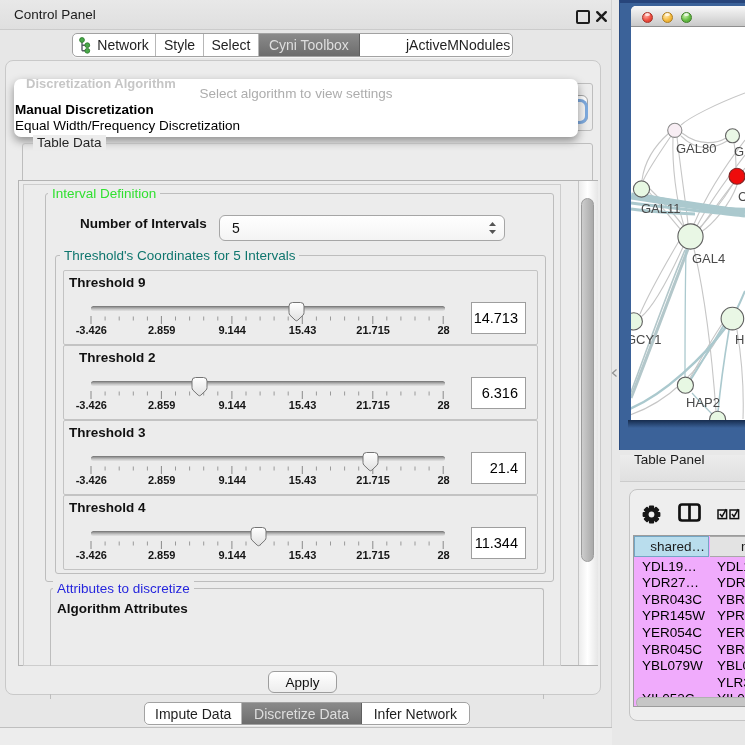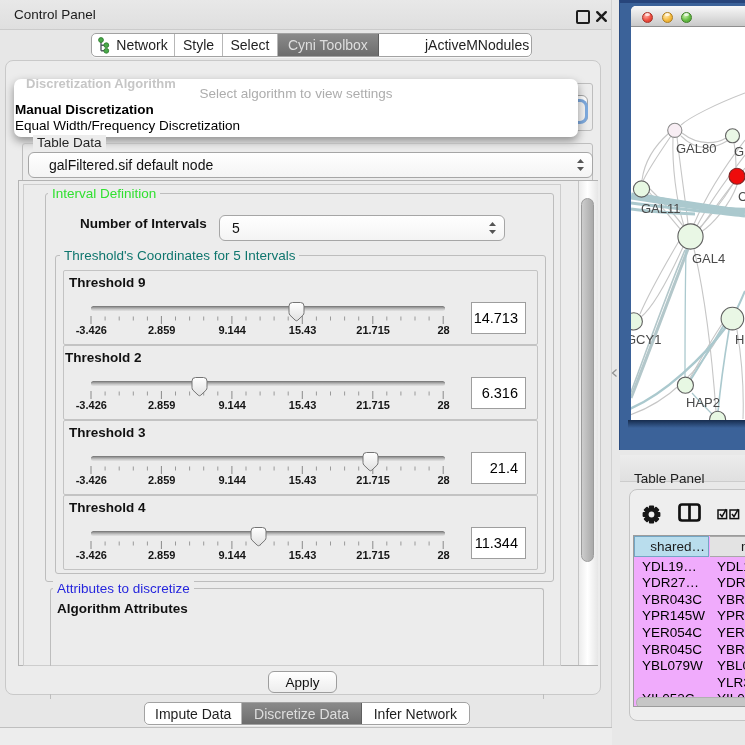--- a/index.html
+++ b/index.html
@@ -27,21 +27,21 @@
 <div class="abs" style="left:0;top:0;width:611px;height:727px;background:#e7e7e7;border-right:1px solid #d2d2d2;"></div>
 <div class="abs" style="left:0;top:727px;width:612px;height:18px;background:#ededed;border-top:1px solid #bfbfbf;"></div>
 
 <div class="abs" style="left:0;top:0;width:611px;height:29px;background:linear-gradient(#e8e8e8,#dfdfdf);border-bottom:1px solid #cbcbcb;"></div>
 <div class="lbl" style="left:14px;top:6.5px;font-size:13.5px;color:#1c1c1c;">Control Panel</div>
 <div class="abs" style="left:576px;top:10px;width:10px;height:10px;border:2px solid #1d1d1d;border-radius:2px;"></div>
 <svg class="abs" style="left:595px;top:10px;" width="13" height="13">
       <path d="M2.2,2.2 L10.8,10.8 M10.8,2.2 L2.2,10.8" stroke="#1d1d1d" stroke-width="2.4" stroke-linecap="round"></path>
     </svg>
 
-<div class="seg" style="left:91px;top:33px;width:439px;height:22px;">
+<div class="seg" style="left:72px;top:33px;width:439px;height:22px;">
   <div style="width:92px;"><svg width="12" height="17" style="margin-right:6px;" viewBox="0 0 12 17">
           <path d="M3,5 L3,13.8 M3,8.2 L6,8.2 M3,13.8 L6,13.8" stroke="#565c66" stroke-width="1.4" fill="none"></path>
           <circle cx="3" cy="3" r="2.4" fill="#4aaa4a" stroke="#2e7d2e" stroke-width="0.9"></circle>
           <circle cx="8.3" cy="8.2" r="2.4" fill="#4aaa4a" stroke="#2e7d2e" stroke-width="0.9"></circle>
           <circle cx="8.3" cy="13.8" r="2.4" fill="#4aaa4a" stroke="#2e7d2e" stroke-width="0.9"></circle>
         </svg>Network</div>
   <div style="width:53px;">Style</div>
   <div style="width:60px;">Select</div>
   <div class="sel" style="width:113px;">Cyni Toolbox</div>
   <div style="width:121px;padding-left:44px;">jActiveMNodules</div>
@@ -54,29 +54,20 @@
 <div class="abs" style="left:561px;top:99px;width:27px;height:25px;border:3px solid rgba(95,150,215,0.8);border-radius:8px;box-sizing:border-box;background:#f2f2f2;"></div>
 
 <div class="abs" style="left:14px;top:79px;width:564px;height:58px;background:#ffffff;border-radius:7px;box-shadow:0 4px 10px rgba(0,0,0,0.4);"></div>
 <div class="lbl" style="left:14px;top:86px;width:564px;text-align:center;font-size:13.5px;color:#adadad;">Select algorithm to view settings</div>
 <div class="lbl" style="left:26px;top:76px;font-size:13px;font-weight:bold;color:#c6c6c6;">Discretization Algorithm</div>
 <div class="lbl" style="left:15px;top:102px;font-size:13.5px;font-weight:bold;color:#000;">Manual Discretization</div>
 <div class="lbl" style="left:15px;top:117.5px;font-size:13.5px;color:#000;">Equal Width/Frequency Discretization</div>
 
 <div class="grp" style="left:22px;top:143px;width:569px;height:39px;"></div>
 <div class="grptitle" style="left:33px;top:134.5px;color:#262626;background:#ececec;">Table Data</div>
-<div class="combo" style="left:28px;top:152px;width:563px;height:24px;">
-  <div class="ctext" style="left:20px;">galFiltered.sif default node</div>
-  <div class="stepper">
-        <svg width="9" height="14">
-          <path d="M4.5,1 L8,5 L1,5 Z" fill="#555"></path>
-          <path d="M4.5,13 L8,9 L1,9 Z" fill="#555"></path>
-        </svg>
-      </div>
-</div>
 
 <div class="abs" style="left:18px;top:180px;width:580px;height:486px;border:1px solid #b3b3b3;background:#ececec;box-sizing:border-box;"></div>
 
 <div class="abs" style="left:578px;top:181px;width:19px;height:484px;background:linear-gradient(to right,#ececec,#ffffff 45%,#e6e6e6);border-left:1px solid #c4c4c4;"></div>
 <div class="abs" style="left:581px;top:198px;width:13px;height:364px;border-radius:7px;background:linear-gradient(to right,#cdcdcd,#a9a9a9);border:1px solid #9b9b9b;box-sizing:border-box;"></div>
 
 <div class="abs" style="left:23px;top:184px;width:538px;height:482px;border:1px solid #cdcdcd;box-sizing:border-box;"></div>
 
 <div class="grp" style="left:45px;top:193px;width:507px;height:387px;"></div>
 <div class="grptitle" style="left:48px;top:186px;color:#31e031;">Interval Definition</div>
@@ -138,21 +129,21 @@
             <stop offset="0.5" stop-color="#f0f0f0"></stop>
             <stop offset="1" stop-color="#e0e0e0"></stop>
           </linearGradient>
         </defs>
     <path d="M1,4 Q1,0.5 4.5,0.5 L12.5,0.5 Q16,0.5 16,4 L16,10.5 Q16,12 15,13.2 L9.8,18.2 Q8.5,19.3 7.2,18.2 L2,13.2 Q1,12 1,10.5 Z" fill="url(#thg270)" stroke="#747474" stroke-width="1"></path>
   </svg>
   <div class="vfield" style="left:407px;top:31px;width:55px;height:32px;">14.713</div>
 </div>
 
 <div class="tbox" style="left:63px;top:345px;width:473px;height:73px;">
-  <div class="lbl" style="left:1px;top:4px;font-size:13.5px;font-weight:bold;color:#111;">Threshold 2</div>
+  <div class="lbl" style="left:15px;top:4px;font-size:13.5px;font-weight:bold;color:#111;">Threshold 2</div>
   <div class="groove" style="left:27px;top:34.5px;width:354px;"></div>
   <svg class="abs" style="left:25px;top:45px;" width="380" height="9">
         <line x1="2.0" y1="0" x2="2.0" y2="8" stroke="#8a8a8a" stroke-width="1"></line>
         <line x1="16.1" y1="0.5" x2="16.1" y2="4.5" stroke="#9a9a9a" stroke-width="1"></line>
         <line x1="30.2" y1="0.5" x2="30.2" y2="4.5" stroke="#9a9a9a" stroke-width="1"></line>
         <line x1="44.3" y1="0.5" x2="44.3" y2="4.5" stroke="#9a9a9a" stroke-width="1"></line>
         <line x1="58.4" y1="0.5" x2="58.4" y2="4.5" stroke="#9a9a9a" stroke-width="1"></line>
         <line x1="72.4" y1="0" x2="72.4" y2="8" stroke="#8a8a8a" stroke-width="1"></line>
         <line x1="86.5" y1="0.5" x2="86.5" y2="4.5" stroke="#9a9a9a" stroke-width="1"></line>
         <line x1="100.6" y1="0.5" x2="100.6" y2="4.5" stroke="#9a9a9a" stroke-width="1"></line>
@@ -387,21 +378,21 @@
     <text x="692" y="263">GAL4</text>
     <text x="735" y="344">H</text>
     <text x="626" y="343.5">GCY1</text>
     <text x="686" y="406.5">HAP2</text>
   </g>
 </svg>
 
 <div class="abs" style="left:628px;top:420px;width:117px;height:8px;background:linear-gradient(rgba(16,34,64,0.85),rgba(59,98,153,0));"></div>
 
 <div class="abs" style="left:620px;top:455px;width:125px;height:27px;background:linear-gradient(#ececec,#e0e0e0);border-bottom:1px solid #cccccc;box-sizing:border-box;"></div>
-<div class="lbl" style="left:634px;top:471px;font-size:13.5px;color:#1c1c1c;">Table Panel</div>
+<div class="lbl" style="left:634px;top:452px;font-size:13.5px;color:#1c1c1c;">Table Panel</div>
 
 <div class="abs" style="left:629px;top:489px;width:130px;height:232px;background:#eeeeee;border:1px solid #c4c4c4;border-radius:8px 0 0 8px;box-sizing:border-box;"></div>
 
 <svg class="abs" style="left:641px;top:504px;" width="21" height="21" viewBox="0 0 21 21">
       <rect x="-2.1" y="-2.6" width="4.2" height="5.2" rx="1" transform="translate(17.30,10.50) rotate(0)" fill="#161616"></rect>
       <rect x="-2.1" y="-2.6" width="4.2" height="5.2" rx="1" transform="translate(15.31,15.31) rotate(45)" fill="#161616"></rect>
       <rect x="-2.1" y="-2.6" width="4.2" height="5.2" rx="1" transform="translate(10.50,17.30) rotate(90)" fill="#161616"></rect>
       <rect x="-2.1" y="-2.6" width="4.2" height="5.2" rx="1" transform="translate(5.69,15.31) rotate(135)" fill="#161616"></rect>
       <rect x="-2.1" y="-2.6" width="4.2" height="5.2" rx="1" transform="translate(3.70,10.50) rotate(180)" fill="#161616"></rect>
       <rect x="-2.1" y="-2.6" width="4.2" height="5.2" rx="1" transform="translate(5.69,5.69) rotate(225)" fill="#161616"></rect>

